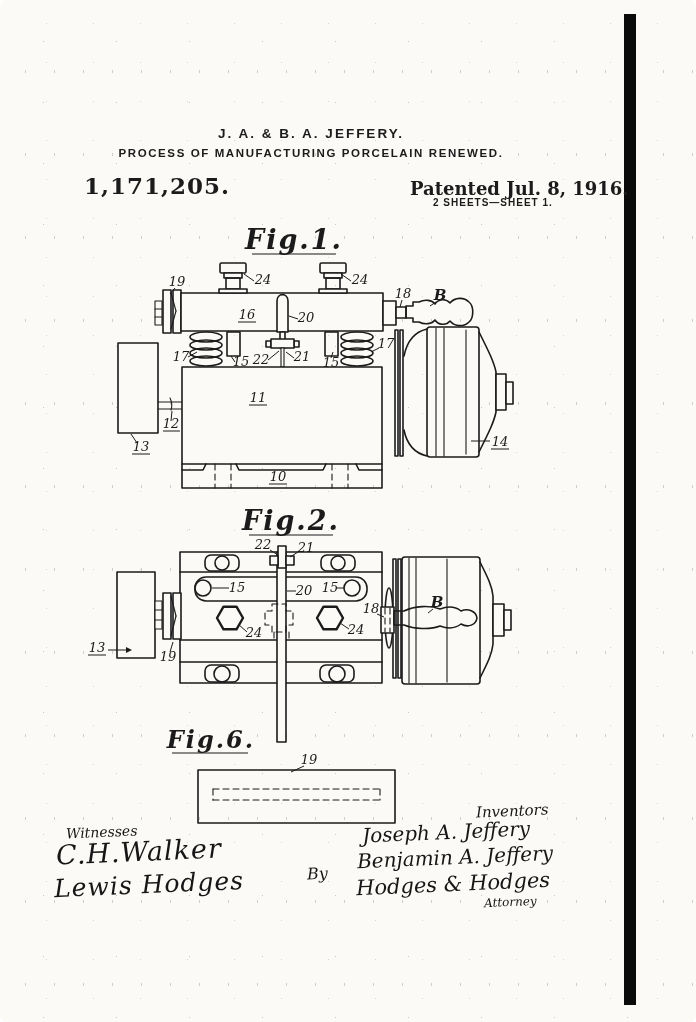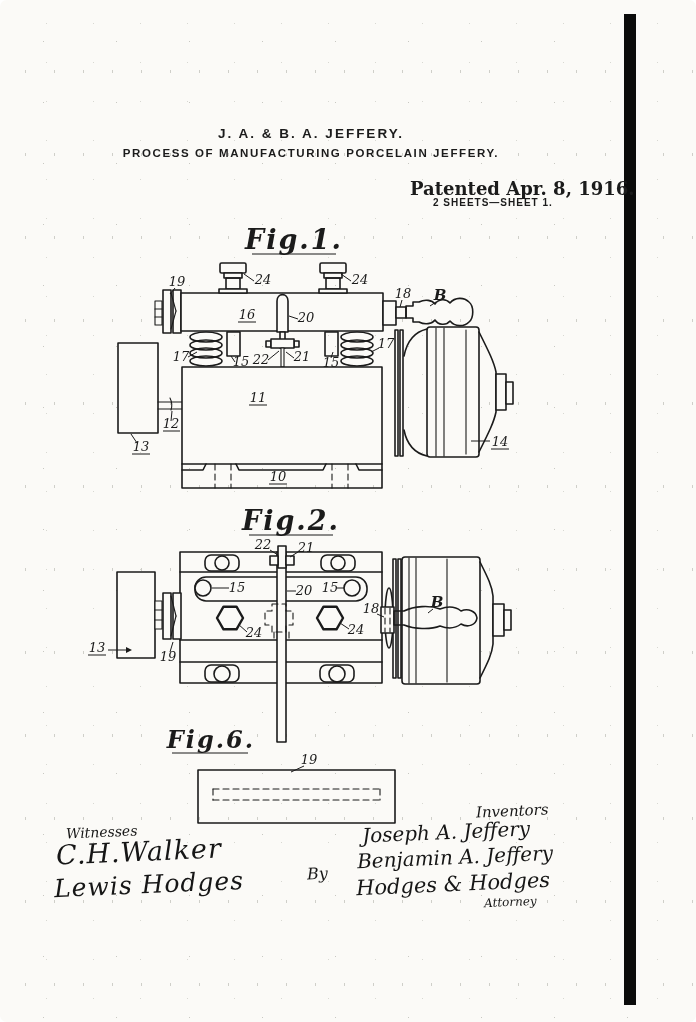--- a/index.html
+++ b/index.html
@@ -40,23 +40,24 @@
 </style>
 </head>
 <body>
 
 <div class="page">
 
   <div class="edge-bar"></div>
 
   <div class="header-block">
     <div class="h-line1">J. A. &amp; B. A. JEFFERY.</div>
-    <div class="h-line2">PROCESS OF MANUFACTURING PORCELAIN JEFFERY.</div>
+    <div class="h-line2">PROCESS OF MANUFACTURING PORCELAIN RENEWED.</div>
   </div>
-  <div class="patented">Patented Apr. 8, 1916.</div>
+  <div class="patent-number">1,171,205.</div>
+  <div class="patented">Patented Jul. 8, 1916.</div>
   <div class="sheet-info">2 SHEETS—SHEET 1.</div>
 
   <svg class="draw" width="696" height="1022" viewBox="0 0 696 1022">
     <defs>
       <pattern id="stip" width="5" height="5" patternUnits="userSpaceOnUse">
         <rect width="5" height="5" fill="#fbfaf7"></rect>
         <circle cx="1.2" cy="1.6" r="0.65" fill="#3a3a3a"></circle>
         <circle cx="3.6" cy="3.9" r="0.55" fill="#474747"></circle>
         <circle cx="2.6" cy="0.6" r="0.45" fill="#555"></circle>
       </pattern>

